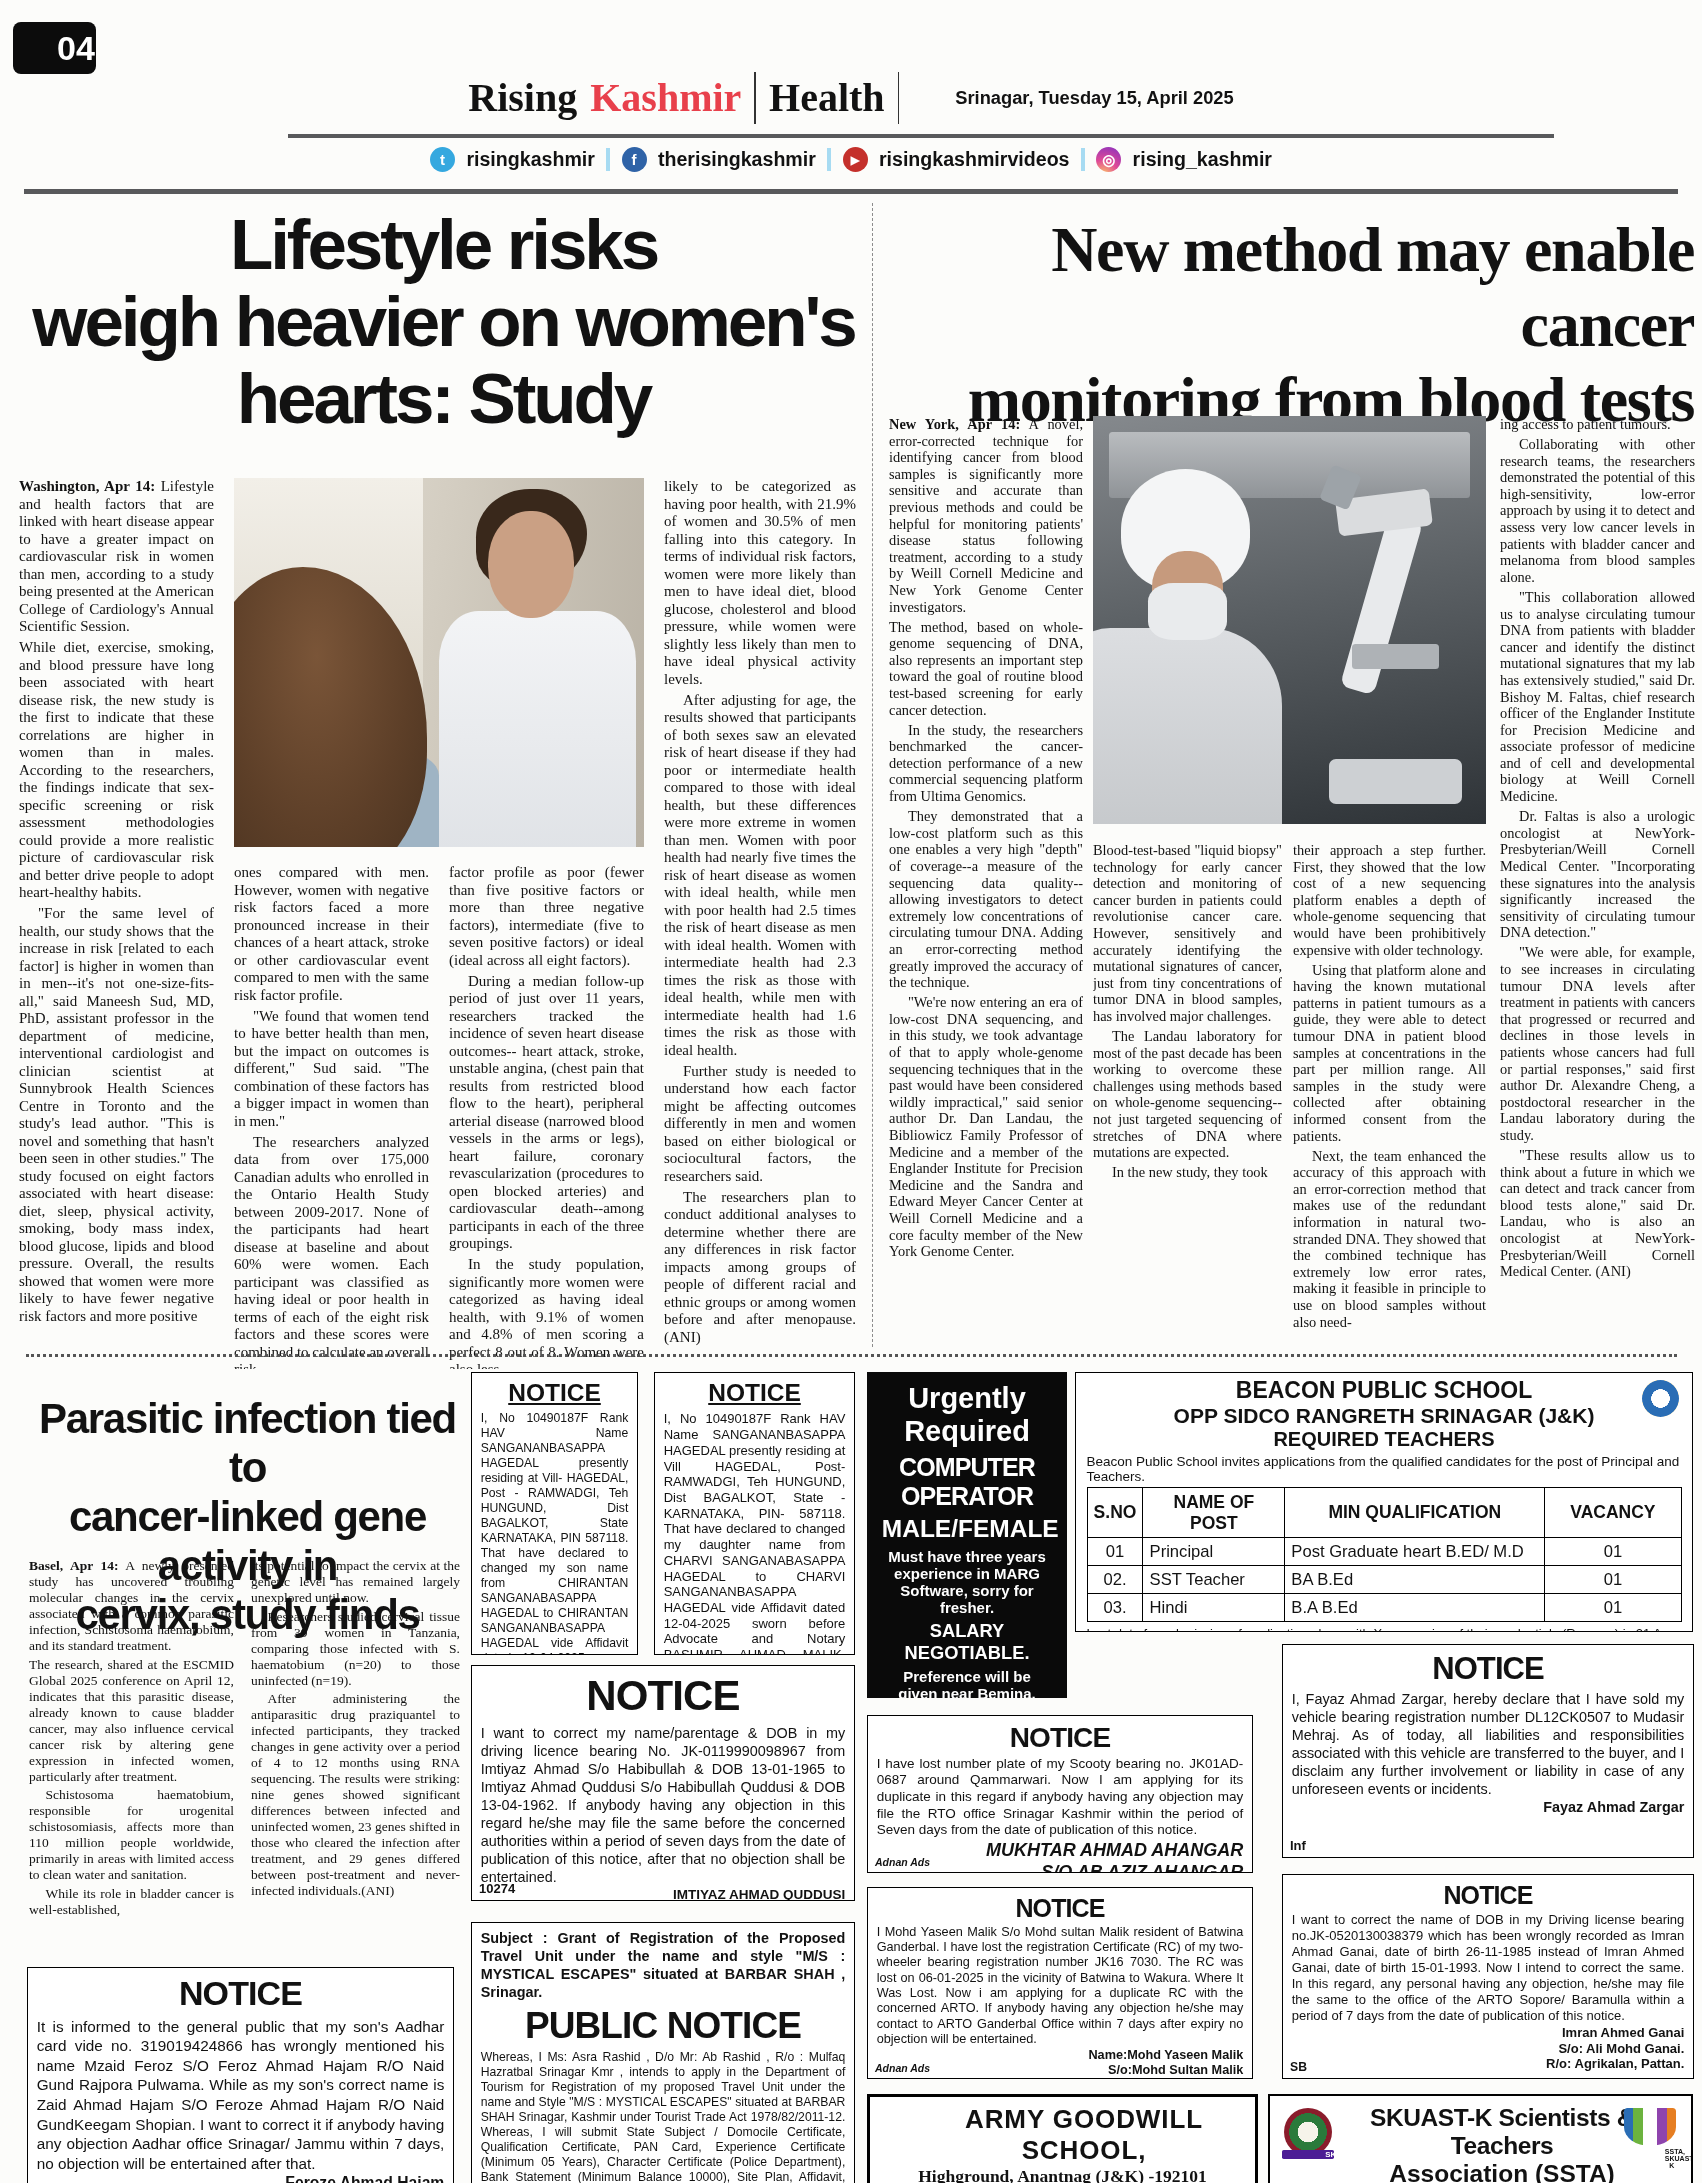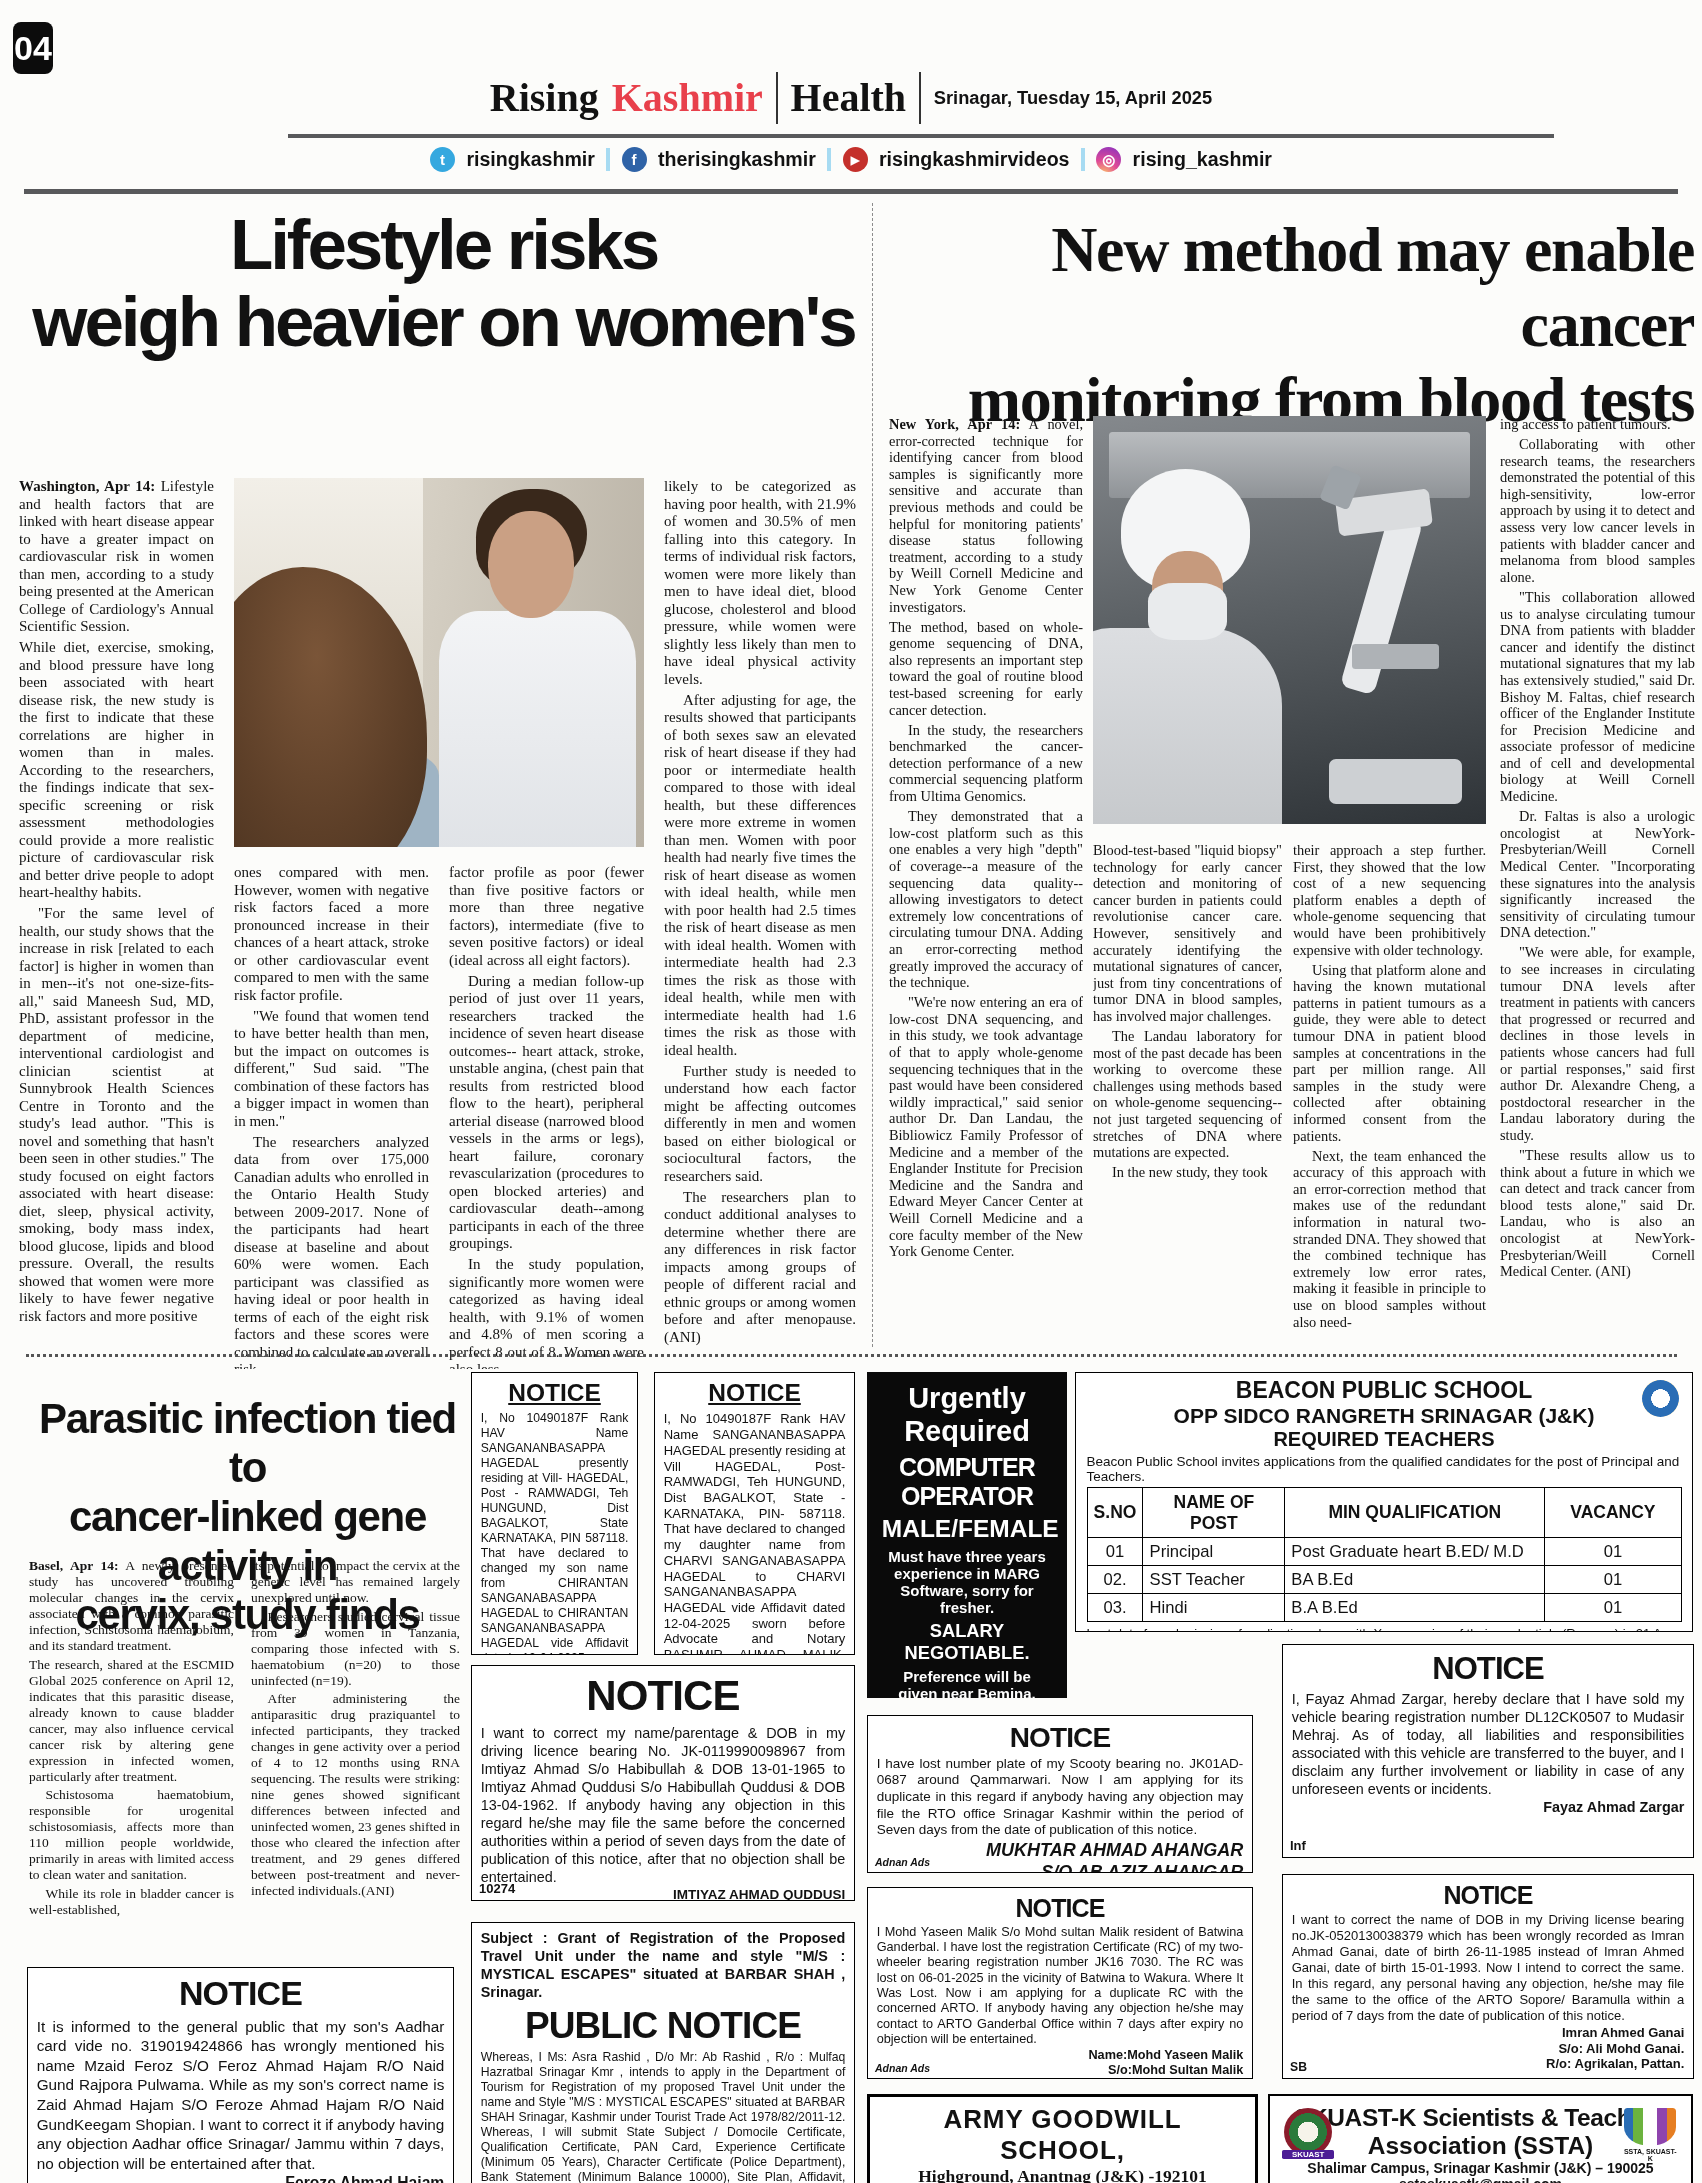--- a/index.html
+++ b/index.html
@@ -1,19 +1,19 @@
 <!DOCTYPE html>
 <html style="font-size:7px"><head>
 <meta charset="utf-8">
 <style>
   html,body{margin:0;padding:0;background:#8a8a8a;}
   .page{position:relative;width:1702px;height:2733px;background:#fcfcfa;color:#121212;
         font-family:"Liberation Serif","DejaVu Serif",serif;overflow:hidden;}
   .abs{position:absolute;}
-  .sans{font-family:"Liberation Sans","DejaVu Sans",sans-serif;}
+  .sans{font-family:"Liberation Sans","DejaVu Sans",sans-serif;padding-left:43px;}
   
   .pageno{left:13px;top:22px;width:40px;height:52px;background:#0c0c0c;border-radius:7.9px;
           color:#fff;font-size:34px;font-weight:800;display:flex;align-items:center;justify-content:center;}
   .masthead{left:0;right:0;top:65px;height:65px;display:flex;align-items:center;justify-content:center;gap:13px;}
   .mh-word{font-size:40px;font-weight:700;}
   .mh-sep{width:1.7px;height:52px;background:#333;}
   .mh-date{font-size:18.3px;font-weight:700;}
   .rule{background:#58595b;}
   .social{left:0;right:0;top:147px;display:flex;align-items:center;justify-content:center;gap:11.4px;}
   .soc-ico{width:25px;height:25px;border-radius:50%;display:flex;align-items:center;justify-content:center;
@@ -105,20 +105,21 @@
     <span class="soc-bar"></span>
     <span class="soc-ico" style="background:radial-gradient(circle at 30% 110%,#fdc468,#df4996 45%,#9b36b7 85%);">◎</span>
     <span class="soc-handle">rising_kashmir</span>
   </div>
 
   <div class="abs rule" style="left:24px;top:189px;width:1654px;height:5.2px;"></div>
 
   <div class="abs hl1">
     <div>Lifestyle risks</div>
     <div>weigh heavier on women's</div>
+    <div>hearts: Study</div>
   </div>
 
   <div class="abs body-block" style="left:19px;top:451px;width:837px;height:892px;margin-top:27px;">
     <div class="col" style="left:0;top:0;width:195px;height:892px;">
       <p class="lead"><span class="dl">Washington, Apr 14:</span> <span>Lifestyle and health factors that are linked with heart disease appear to have a greater impact on cardiovascular risk in women than men, according to a study being presented at the American College of Cardiology's Annual Scientific Session.</span></p>
       <div>
           <p>While diet, exercise, smoking, and blood pressure have long been associated with heart disease risk, the new study is the first to indicate that these correlations are higher in women than in males. According to the researchers, the findings indicate that sex-specific screening or risk assessment methodologies could provide a more realistic picture of cardiovascular risk and better drive people to adopt heart-healthy habits.</p>
           <p>"For the same level of health, our study shows that the increase in risk [related to each factor] is higher in women than in men--it's not one-size-fits-all," said Maneesh Sud, MD, PhD, assistant professor in the department of medicine, interventional cardiologist and clinician scientist at Sunnybrook Health Sciences Centre in Toronto and the study's lead author. "This is novel and something that hasn't been seen in other studies." The study focused on eight factors associated with heart disease: diet, sleep, physical activity, smoking, body mass index, blood glucose, lipids and blood pressure. Overall, the results showed that women were more likely to have fewer negative risk factors and more positive</p>
         </div>
     </div>

